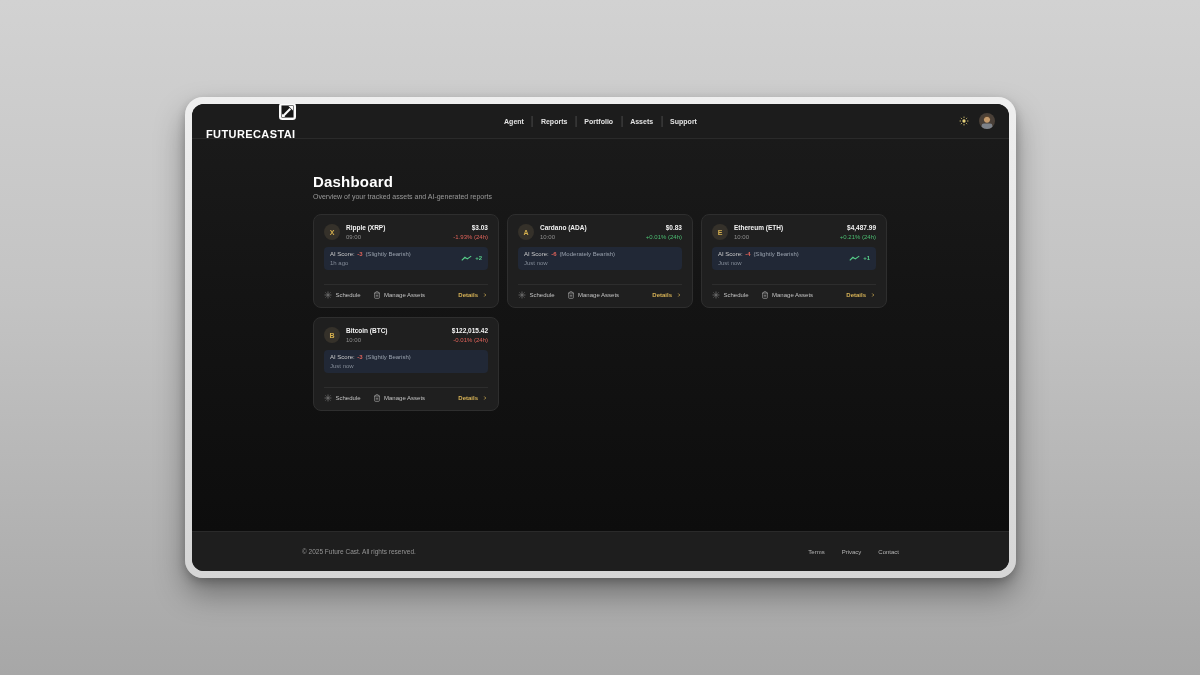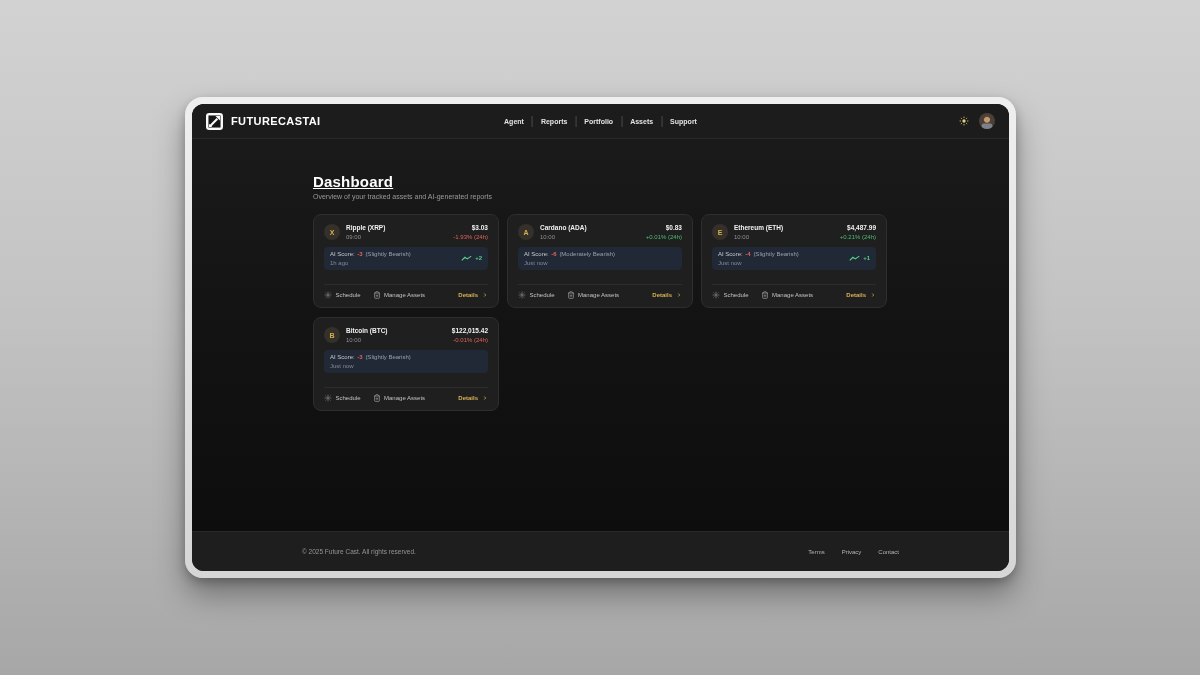--- a/index.html
+++ b/index.html
@@ -10,36 +10,36 @@
   .device{position:absolute;left:185px;top:97px;width:831px;height:481px;
     box-sizing:border-box;padding:7px;border-radius:18px;
     background:linear-gradient(180deg,#efefef,#d6d6d6);
     box-shadow:0 16px 30px rgba(0,0,0,.35),0 4px 10px rgba(0,0,0,.22);}
   .screen{width:100%;height:100%;border-radius:12px;overflow:hidden;
     background:#121212;display:flex;flex-direction:column;}
 
   
   .topbar{height:34px;flex:0 0 34px;background:#1c1c1c;border-bottom:1px solid #2a2a2a;
     display:flex;align-items:center;padding:0 14px;position:relative;}
-  .brand{display:flex;align-items:center;gap:8px;}
+  .brand{display:flex;align-items:flex-end;gap:8px;flex-direction:column;}
   .logo{display:flex;}
   .brand-text{color:#fff;font-weight:bold;font-size:11px;letter-spacing:.4px;}
   .nav{position:absolute;left:50%;top:0;bottom:0;transform:translateX(-50%);
     display:flex;align-items:center;}
   .nav a{color:#e4e4e4;font-size:7px;font-weight:bold;text-decoration:none;
     padding:2px 8px;cursor:pointer;}
   .nav a + a{border-left:1px solid #4a4a4a;}
   .top-actions{margin-left:auto;display:flex;align-items:center;gap:10px;}
   .sun{color:#e3cf7a;display:flex;cursor:pointer;}
   .avatar{width:16px;height:16px;border-radius:50%;overflow:hidden;display:flex;cursor:pointer;}
 
   
   main{flex:1;background:linear-gradient(180deg,#1a1a1a 0%,#141414 40%,#0d0d0d 100%);
     padding:34px 121px 0;box-sizing:border-box;}
-  h1{margin:0 0 3px;color:#fff;font-size:15px;font-weight:bold;letter-spacing:.2px;text-decoration:underline;}
+  h1{margin:0 0 3px;color:#fff;font-size:15px;font-weight:bold;letter-spacing:.2px;}
   .subtitle{margin:0 0 14px;color:#9a9a9a;font-size:7px;}
   .grid{display:grid;grid-template-columns:repeat(3,186px);column-gap:8px;row-gap:9px;}
 
   
   .card{box-sizing:border-box;width:186px;height:94px;background:#1f1f1f;
     border:1px solid #2e2e2e;border-radius:8px;padding:9px 10px 8px;
     display:flex;flex-direction:column;}
   .card-head{display:flex;align-items:flex-start;}
   .coin{flex:0 0 16px;width:16px;height:16px;border-radius:50%;background:#35312a;
     color:#d4af4e;font-size:7px;font-weight:bold;display:flex;align-items:center;

